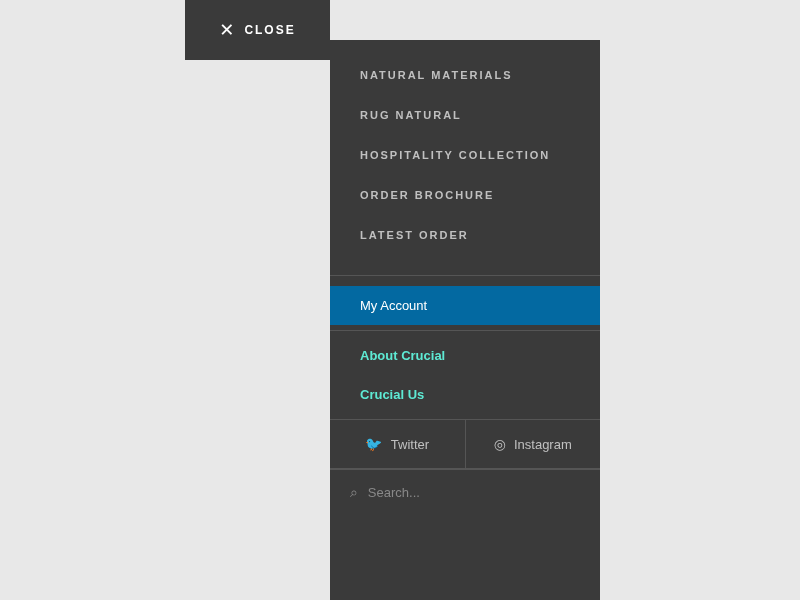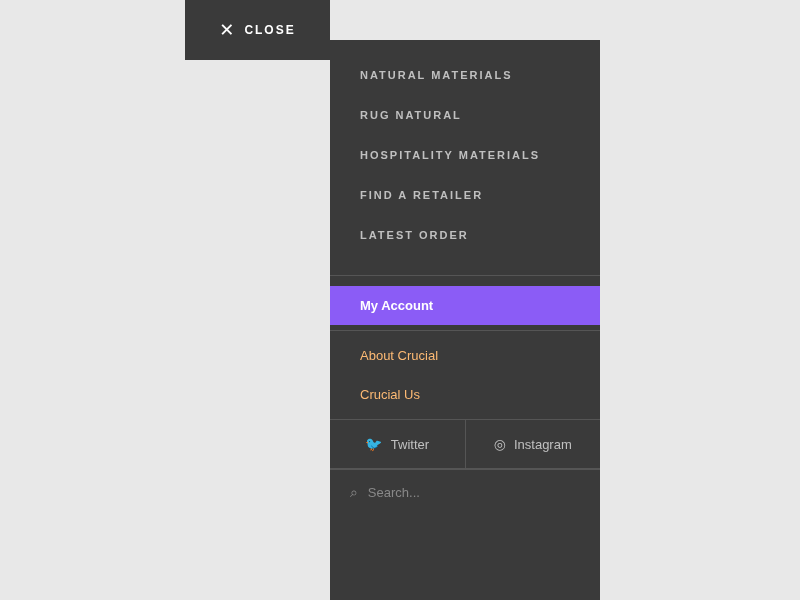--- a/index.html
+++ b/index.html
@@ -87,23 +87,23 @@
     }
 
     
     .nav-secondary {
       padding: 5px 0;
     }
 
     .nav-secondary-item {
       display: block;
       padding: 12px 30px;
-      color: #fdba74;
+      color: #5eead4;
       font-size: 13px;
-      font-weight: 400;
+      font-weight: 700;
       text-decoration: none;
       cursor: pointer;
     }
 
     
     .divider2 {
       height: 1px;
       background: #555555;
       margin: 5px 0;
     }
@@ -160,42 +160,42 @@
       width: 100%;
       font-family: Arial, sans-serif;
     }
 
     .search-input::placeholder {
       color: #888888;
     }
 
     
     .nav-secondary-item.my-account {
-      background: #8b5cf6;
+      background: #0369a1;
       color: #ffffff;
-      font-weight: 700;
+      font-weight: 400;
     }
   </style>
 </head>
 <body>
 
 <div class="overlay">
 
   <div class="close-panel">
     <span class="close-x">✕</span>
     <span class="close-label">CLOSE</span>
   </div>
 
   <div class="nav-panel">
 
     <div class="nav-top">
       <a class="nav-item">NATURAL MATERIALS</a>
       <a class="nav-item">RUG NATURAL</a>
-      <a class="nav-item">HOSPITALITY MATERIALS</a>
-      <a class="nav-item">FIND A RETAILER</a>
+      <a class="nav-item">HOSPITALITY COLLECTION</a>
+      <a class="nav-item">ORDER BROCHURE</a>
       <a class="nav-item">LATEST ORDER</a>
     </div>
 
     <div class="divider"></div>
 
     <div class="nav-secondary">
       <a class="nav-secondary-item my-account">My Account</a>
       <div class="divider2"></div>
       <a class="nav-secondary-item">About Crucial</a>
       <a class="nav-secondary-item">Crucial Us</a>

